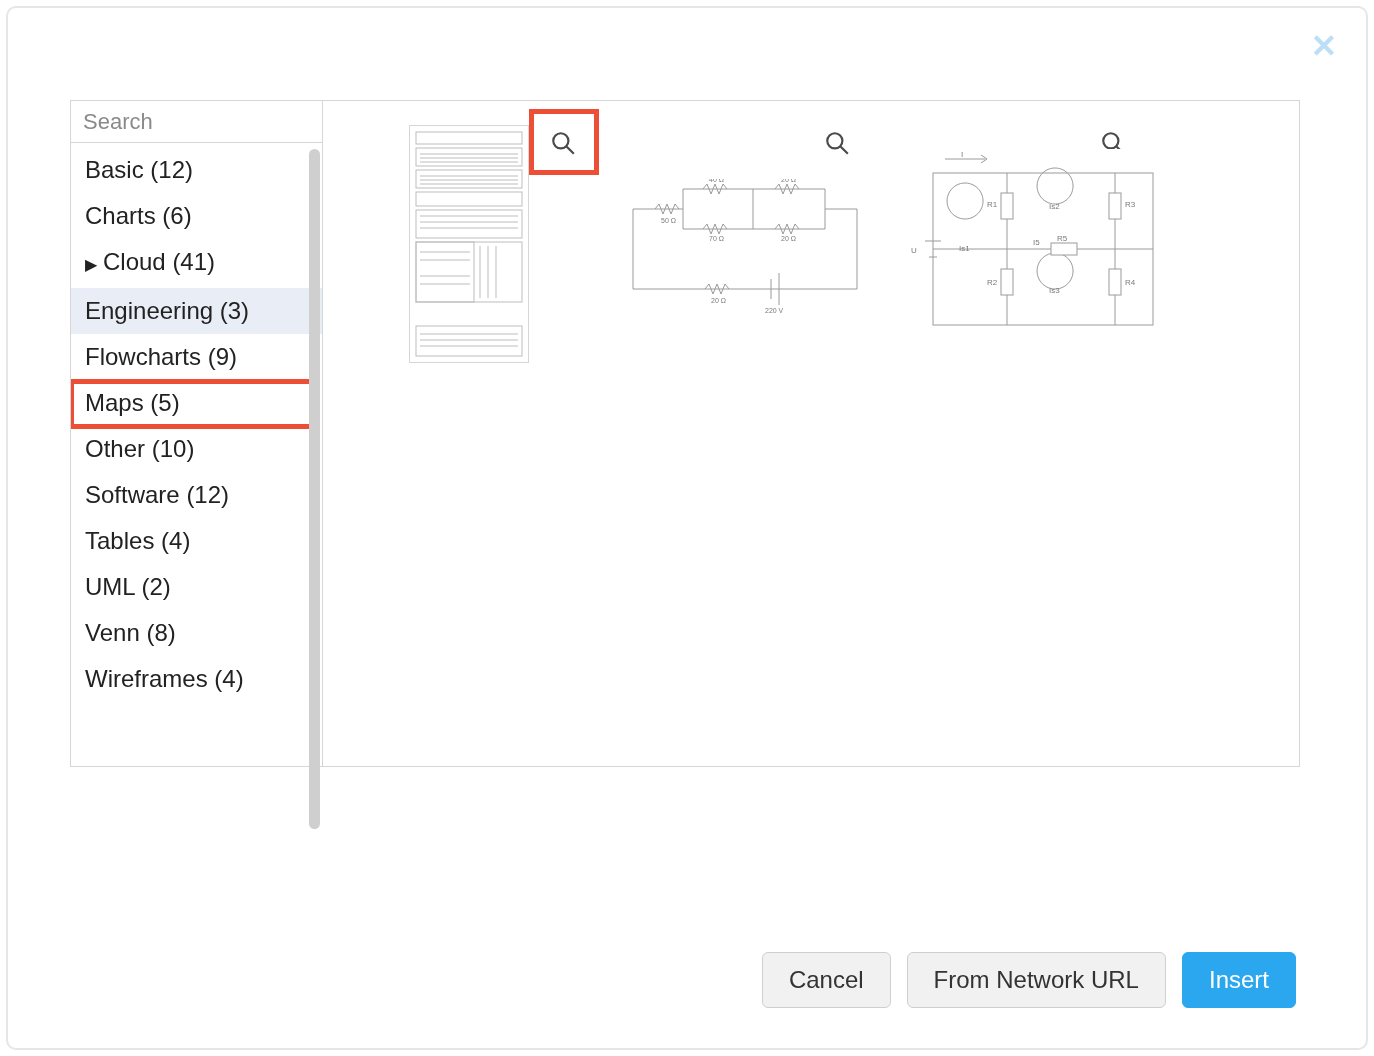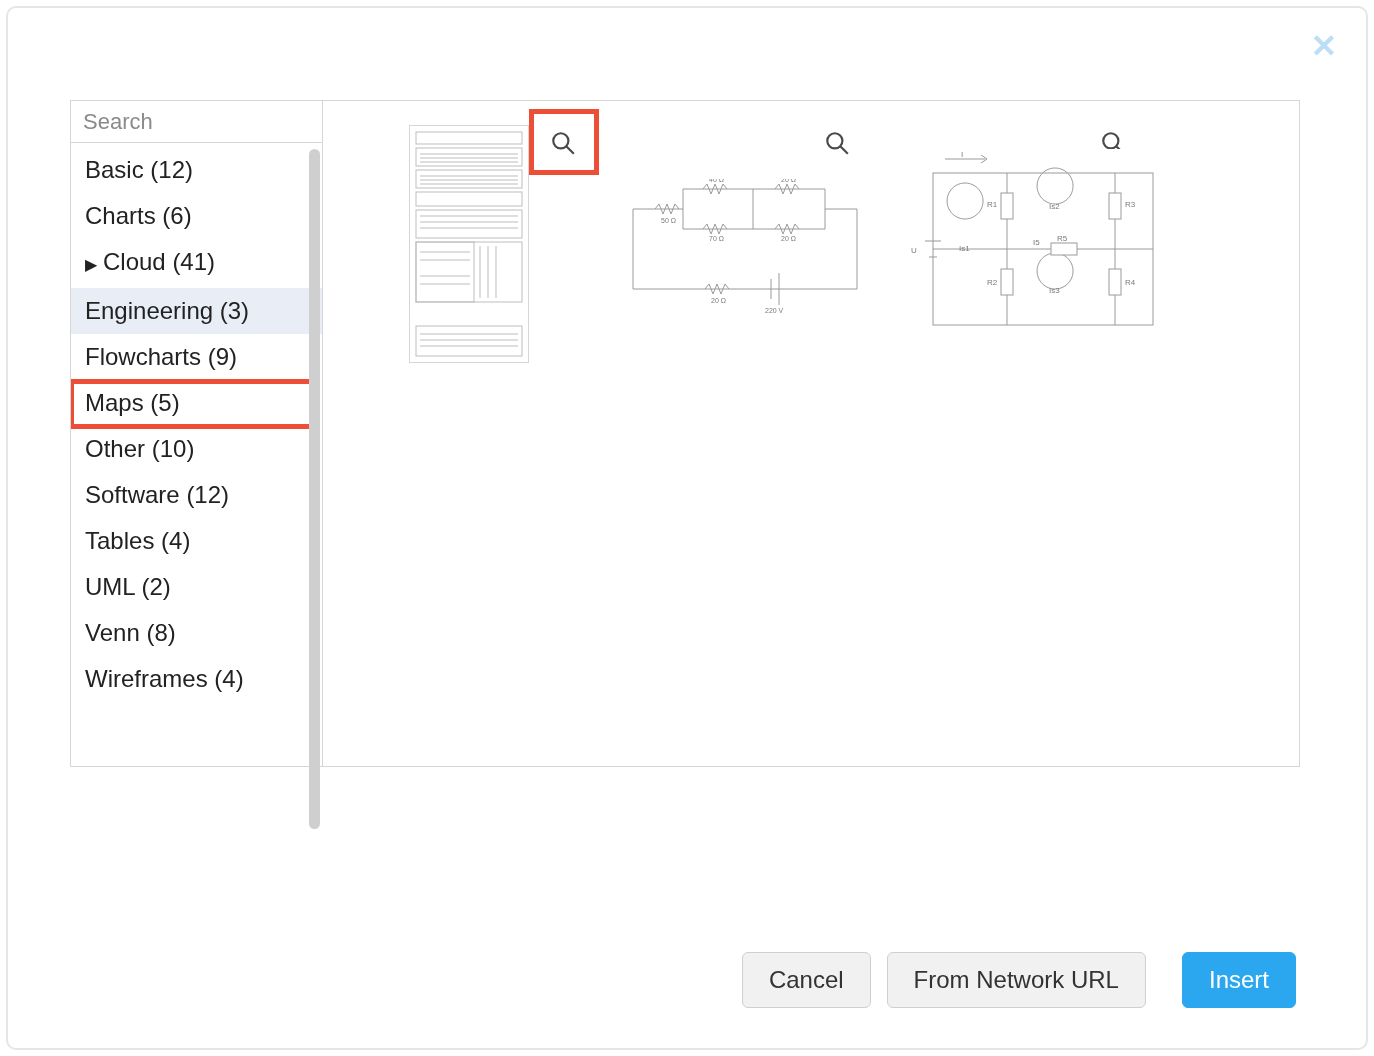--- a/index.html
+++ b/index.html
@@ -175,21 +175,20 @@
     border-radius: 6px;
     cursor: pointer;
     border: 1px solid #cfcfcf;
     background: #f1f1f1;
     color: #333;
   }
   .btn-primary {
     background: #2aa7ee;
     color: #fff;
     border-color: #2aa7ee;
-    margin-left: 20px;
   }
 </style>
 </head>
 <body>
 
 <div class="dialog-frame">
 
   <div class="close-x">✕</div>
 
   <div class="content-area">

